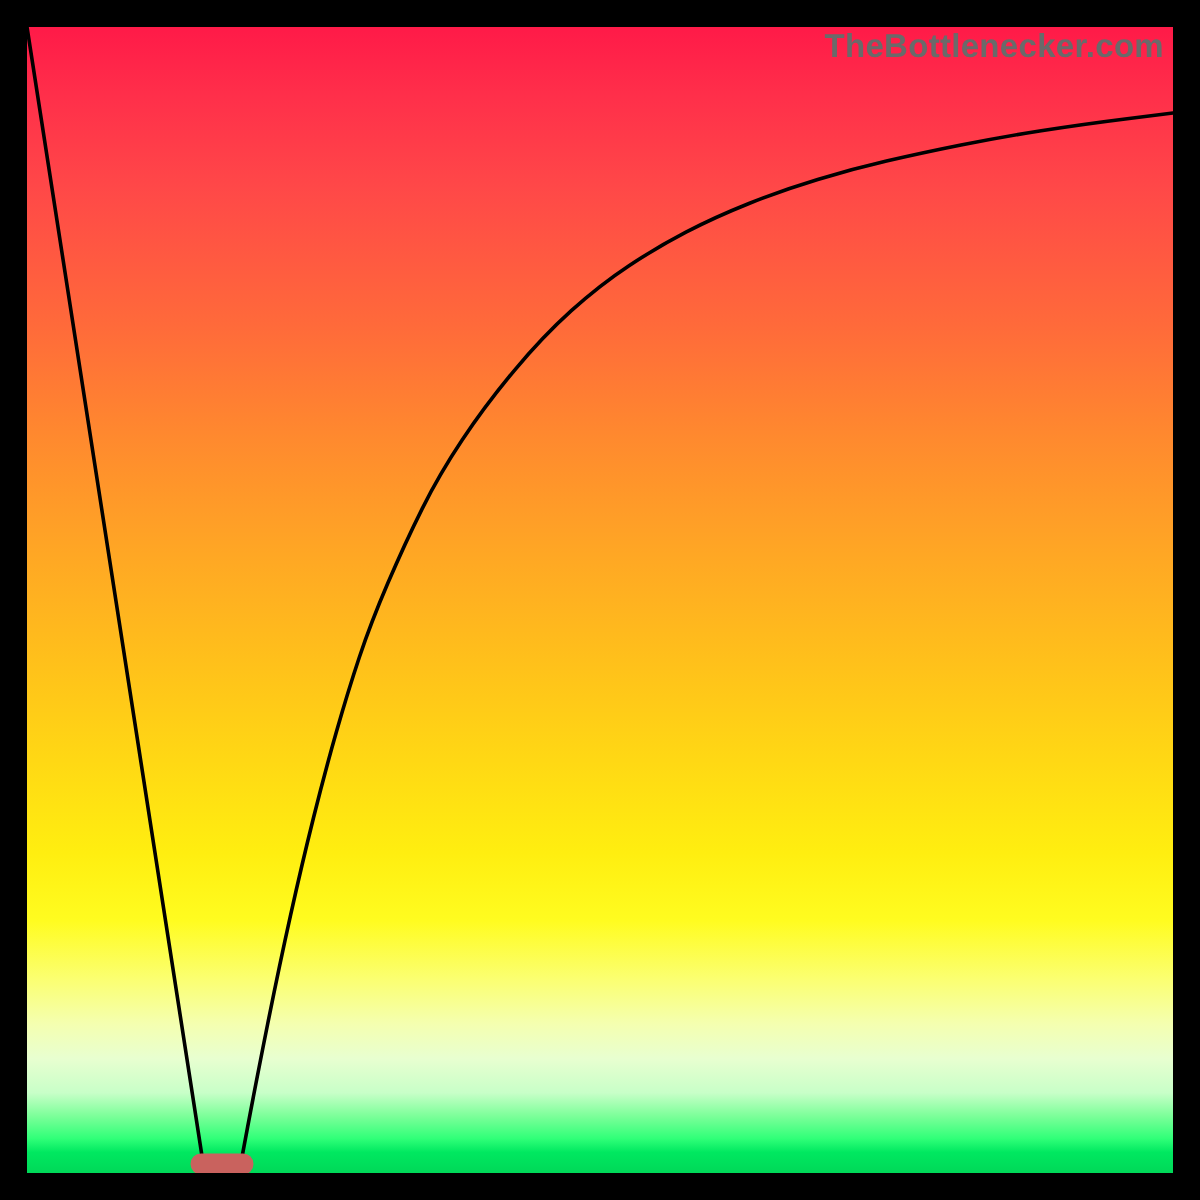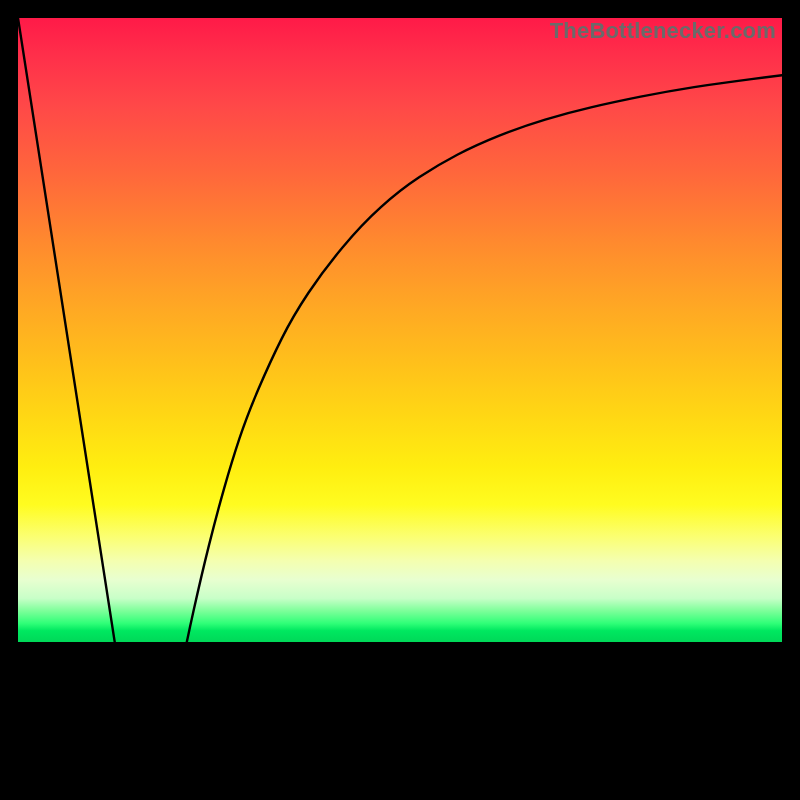--- a/index.html
+++ b/index.html
@@ -17,21 +17,21 @@
     top: 18px;
     width: 764px;
     height: 764px;
     background: #000;
   }
   .plot-area {
     position: absolute;
     left: 18px;
     top: 18px;
     width: 764px;
-    height: 624px;
+    height: 764px;
     overflow: hidden;
   }
   .gradient {
     position: absolute;
     inset: 0;
     background: linear-gradient(
       to bottom,
       #ff1a48 0%,
       #ff2f4a 6%,
       #ff4848 14%,

